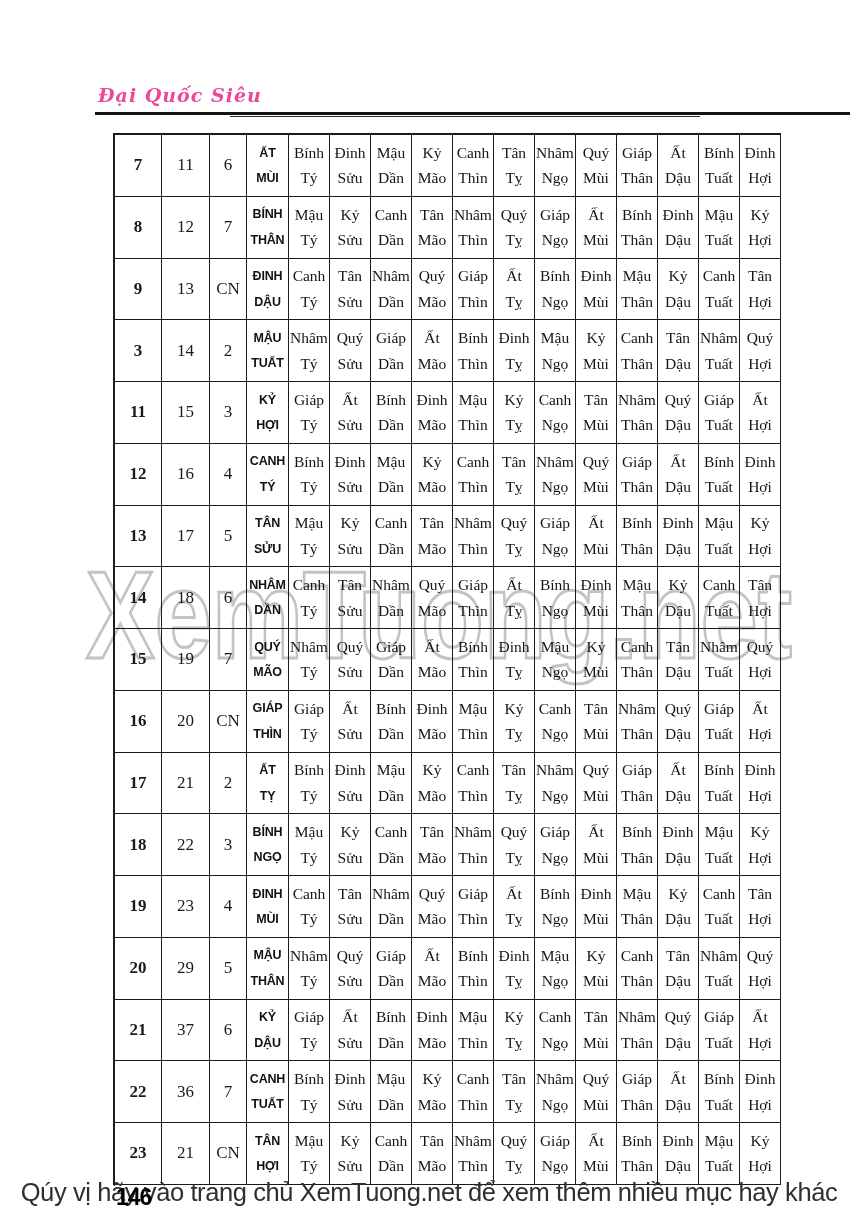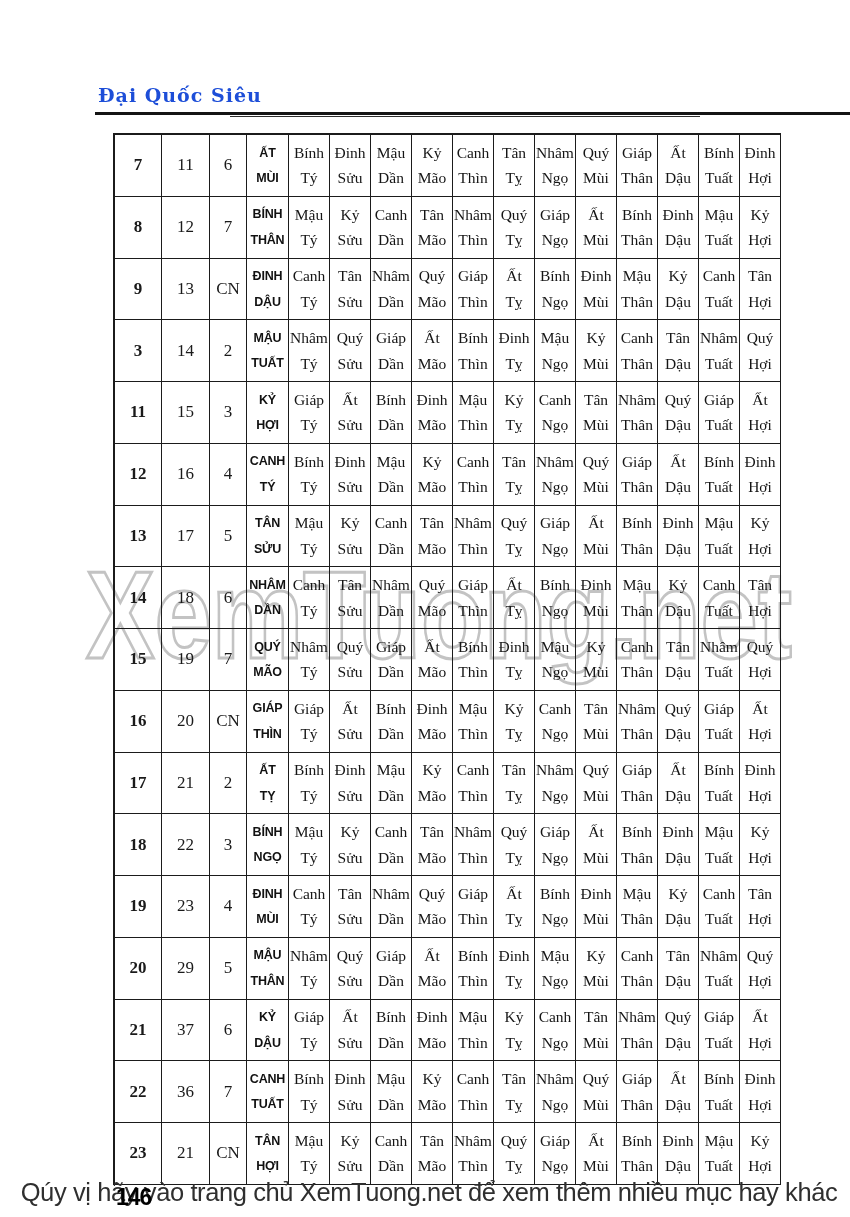--- a/index.html
+++ b/index.html
@@ -3,22 +3,22 @@
 <meta charset="utf-8">
 <style>
   html,body{margin:0;padding:0;}
   body{
     width:850px;height:1217px;position:relative;background:#ffffff;overflow:hidden;
     font-family:"Liberation Serif",serif;color:#1a1a1a;
   }
   
   .header-title{
     position:absolute;left:98px;top:84px;
-    font-family:"DejaVu Serif",serif;font-weight:bold;
-    font-size:19px;letter-spacing:1px;color:#1d4ed8;z-index:2;
+    font-family:"DejaVu Serif",serif;font-style:italic;font-weight:bold;
+    font-size:19px;letter-spacing:1px;color:#ec4899;z-index:2;
   }
   .header-rule{
     position:absolute;left:95px;top:112px;width:755px;height:3px;background:#141414;z-index:2;
   }
   .header-rule2{
     position:absolute;left:230px;top:116px;width:470px;height:1px;background:#2c2c2c;z-index:2;
   }
   
   .watermark{
     position:absolute;left:84px;top:552px;width:716px;height:155px;z-index:0;

